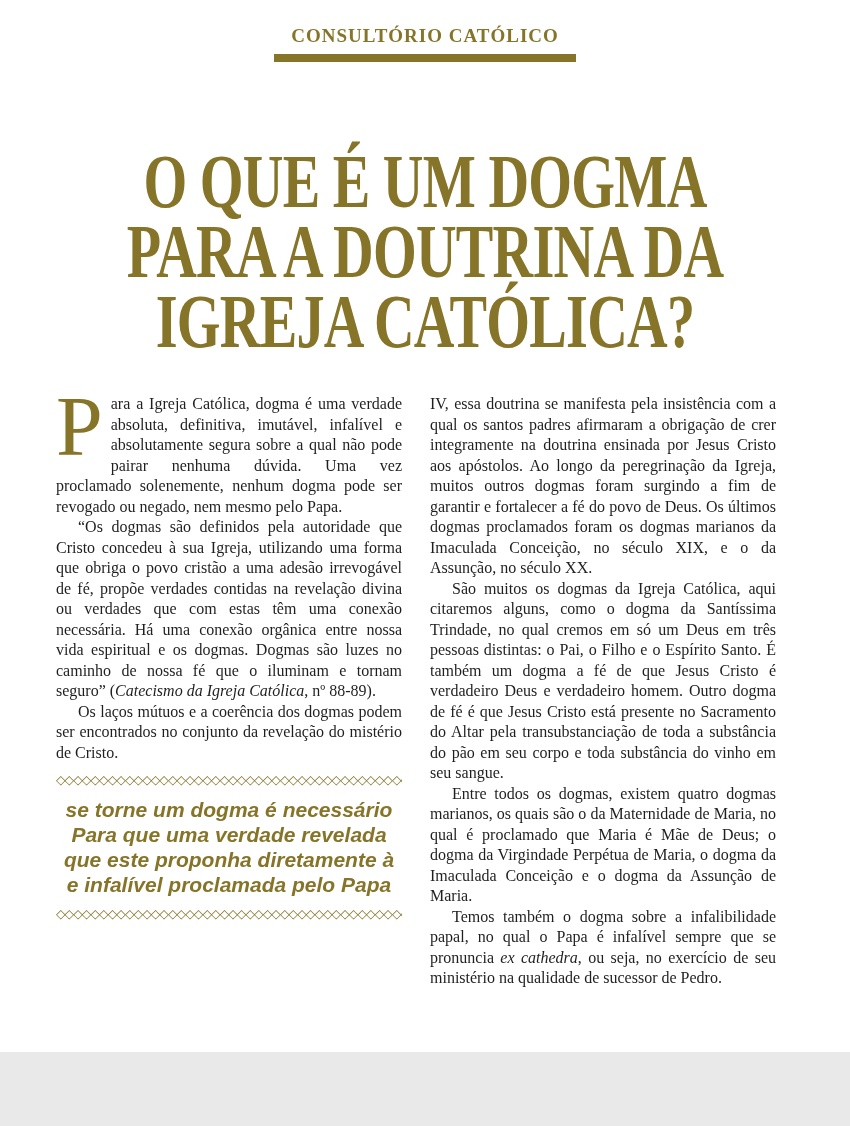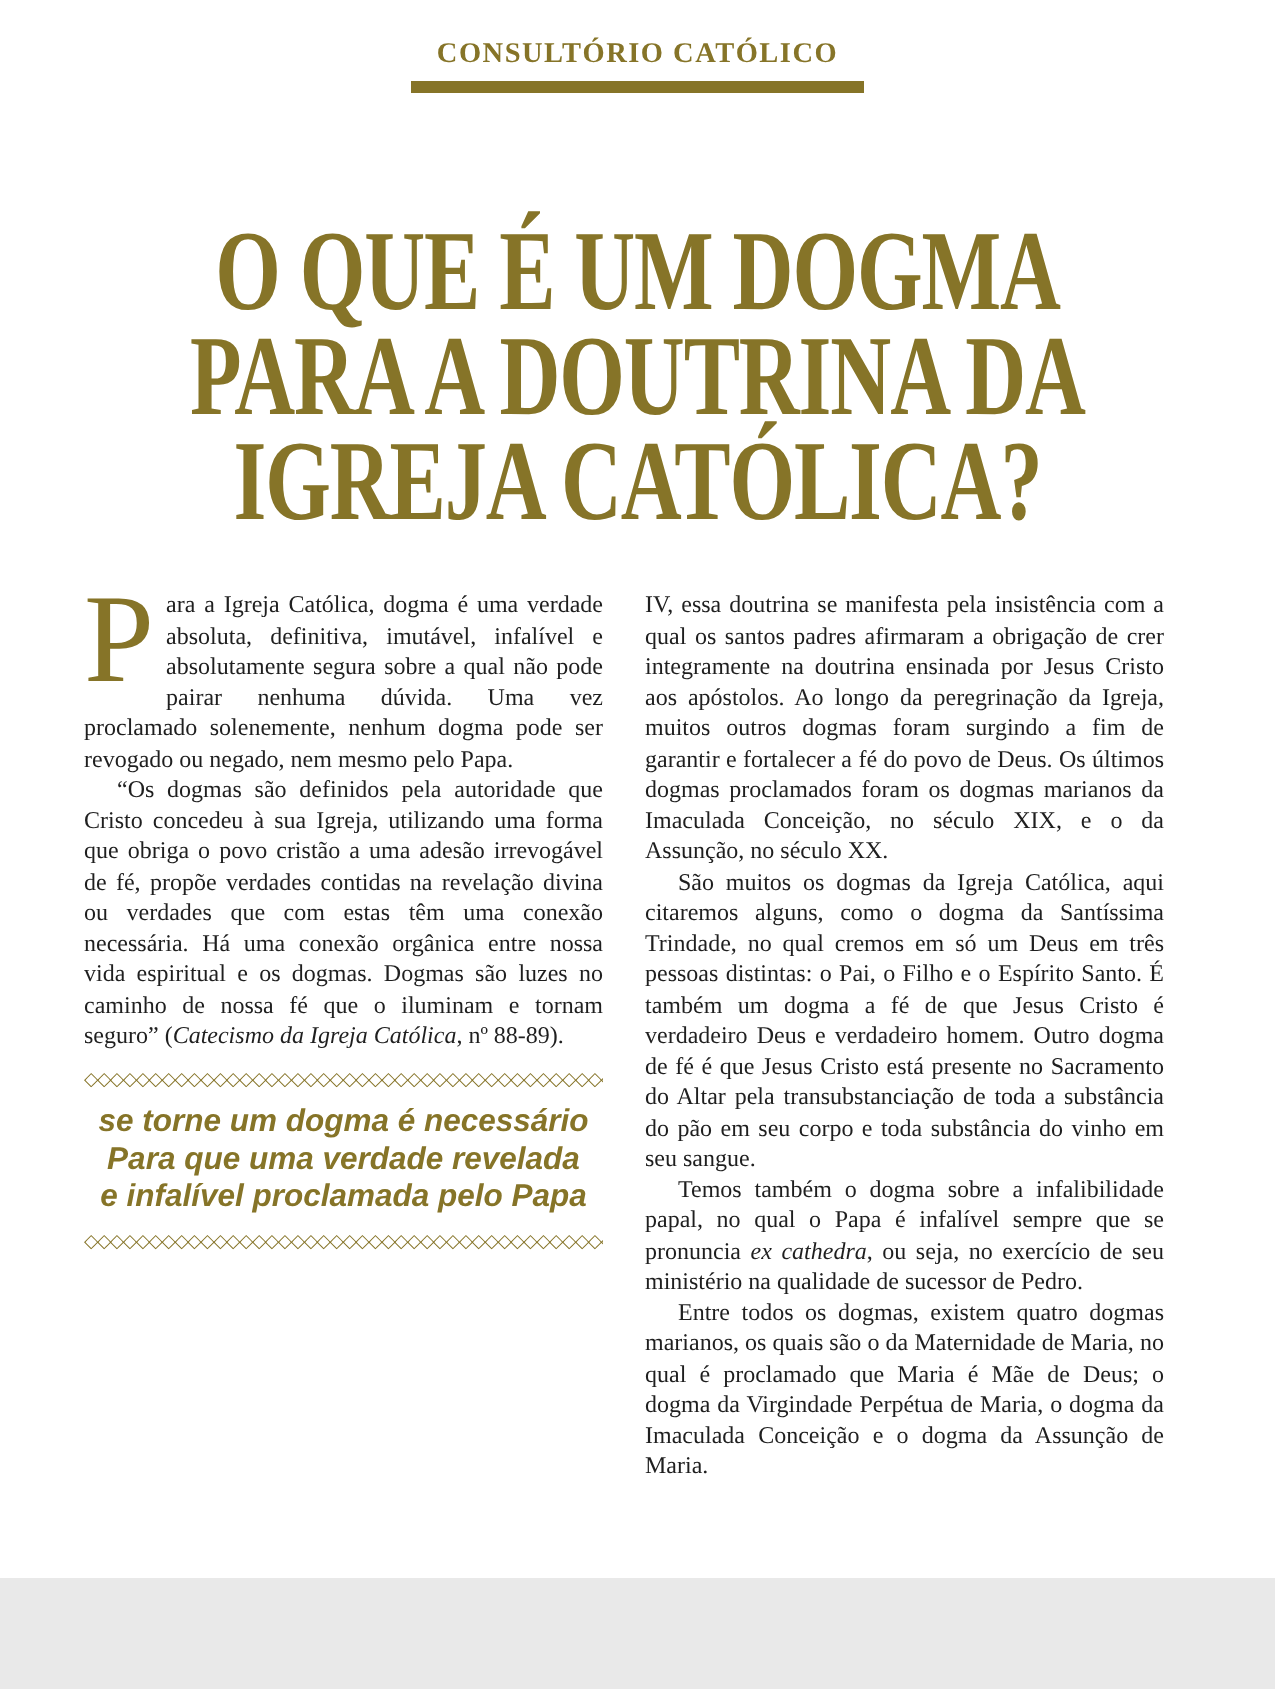--- a/index.html
+++ b/index.html
@@ -87,38 +87,40 @@
 
   <div class="columns">
 
     <div class="col">
       <p class="noindent">
         <span class="dropcap">P</span><span>ara a Igreja Católica, dogma é uma verdade absoluta, definitiva, imutável, infalível e absolutamente segura sobre a qual não pode pairar nenhuma dúvida. Uma vez proclamado solenemente, nenhum dogma pode ser revogado ou negado, nem mesmo pelo Papa.</span>
       </p>
       <p>
         <span>“Os dogmas são definidos pela autoridade que Cristo concedeu à sua Igreja, utilizando uma forma que obriga o povo cristão a uma adesão irrevogável de fé, propõe verdades contidas na revelação divina ou verdades que com estas têm uma conexão necessária. Há uma conexão orgânica entre nossa vida espiritual e os dogmas. Dogmas são luzes no caminho de nossa fé que o iluminam e tornam seguro” (</span><span class="ital">Catecismo da Igreja Católica</span><span>, nº 88-89).</span>
       </p>
+      <p>Os laços mútuos e a coerência dos dogmas podem ser encontrados no conjunto da revelação do mistério de Cristo.</p>
 
       <div class="pq-border">◇◇◇◇◇◇◇◇◇◇◇◇◇◇◇◇◇◇◇◇◇◇◇◇◇◇◇◇◇◇◇◇◇◇◇◇◇◇◇◇◇◇◇◇◇◇◇◇</div>
       <div class="pullquote">
         <div>se torne um dogma é necessário</div>
         <div>Para que uma verdade revelada</div>
+        <div>que este proponha diretamente à</div>
         <div>e infalível proclamada pelo Papa</div>
       </div>
       <div class="pq-border">◇◇◇◇◇◇◇◇◇◇◇◇◇◇◇◇◇◇◇◇◇◇◇◇◇◇◇◇◇◇◇◇◇◇◇◇◇◇◇◇◇◇◇◇◇◇◇◇</div>
 
     </div>
 
     <div class="col">
       <p class="noindent">IV, essa doutrina se manifesta pela insistência com a qual os santos padres afirmaram a obrigação de crer integramente na doutrina ensinada por Jesus Cristo aos apóstolos. Ao longo da peregrinação da Igreja, muitos outros dogmas foram surgindo a fim de garantir e fortalecer a fé do povo de Deus. Os últimos dogmas proclamados foram os dogmas marianos da Imaculada Conceição, no século XIX, e o da Assunção, no século XX.</p>
       <p>São muitos os dogmas da Igreja Católica, aqui citaremos alguns, como o dogma da Santíssima Trindade, no qual cremos em só um Deus em três pessoas distintas: o Pai, o Filho e o Espírito Santo. É também um dogma a fé de que Jesus Cristo é verdadeiro Deus e verdadeiro homem. Outro dogma de fé é que Jesus Cristo está presente no Sacramento do Altar pela transubstanciação de toda a substância do pão em seu corpo e toda substância do vinho em seu sangue.</p>
+      <p>Entre todos os dogmas, existem quatro dogmas marianos, os quais são o da Maternidade de Maria, no qual é proclamado que Maria é Mãe de Deus; o dogma da Virgindade Perpétua de Maria, o dogma da Imaculada Conceição e o dogma da Assunção de Maria.</p>
       <p>
         <span>Temos também o dogma sobre a infalibilidade papal, no qual o Papa é infalível sempre que se pronuncia </span><span class="ital">ex cathedra</span><span>, ou seja, no exercício de seu ministério na qualidade de sucessor de Pedro.</span>
       </p>
-      <p>Entre todos os dogmas, existem quatro dogmas marianos, os quais são o da Maternidade de Maria, no qual é proclamado que Maria é Mãe de Deus; o dogma da Virgindade Perpétua de Maria, o dogma da Imaculada Conceição e o dogma da Assunção de Maria.</p>
     </div>
 
   </div>
 
   <div class="footer">
     <div class="footer-rule"></div>
     <div class="footer-text">
       <span class="mag">Revista Ave Maria</span><span class="sep">|</span><span class="issue">Fevereiro, 2020</span><span class="dotsep">•</span><span class="pgnum">53</span>
     </div>
   </div>

